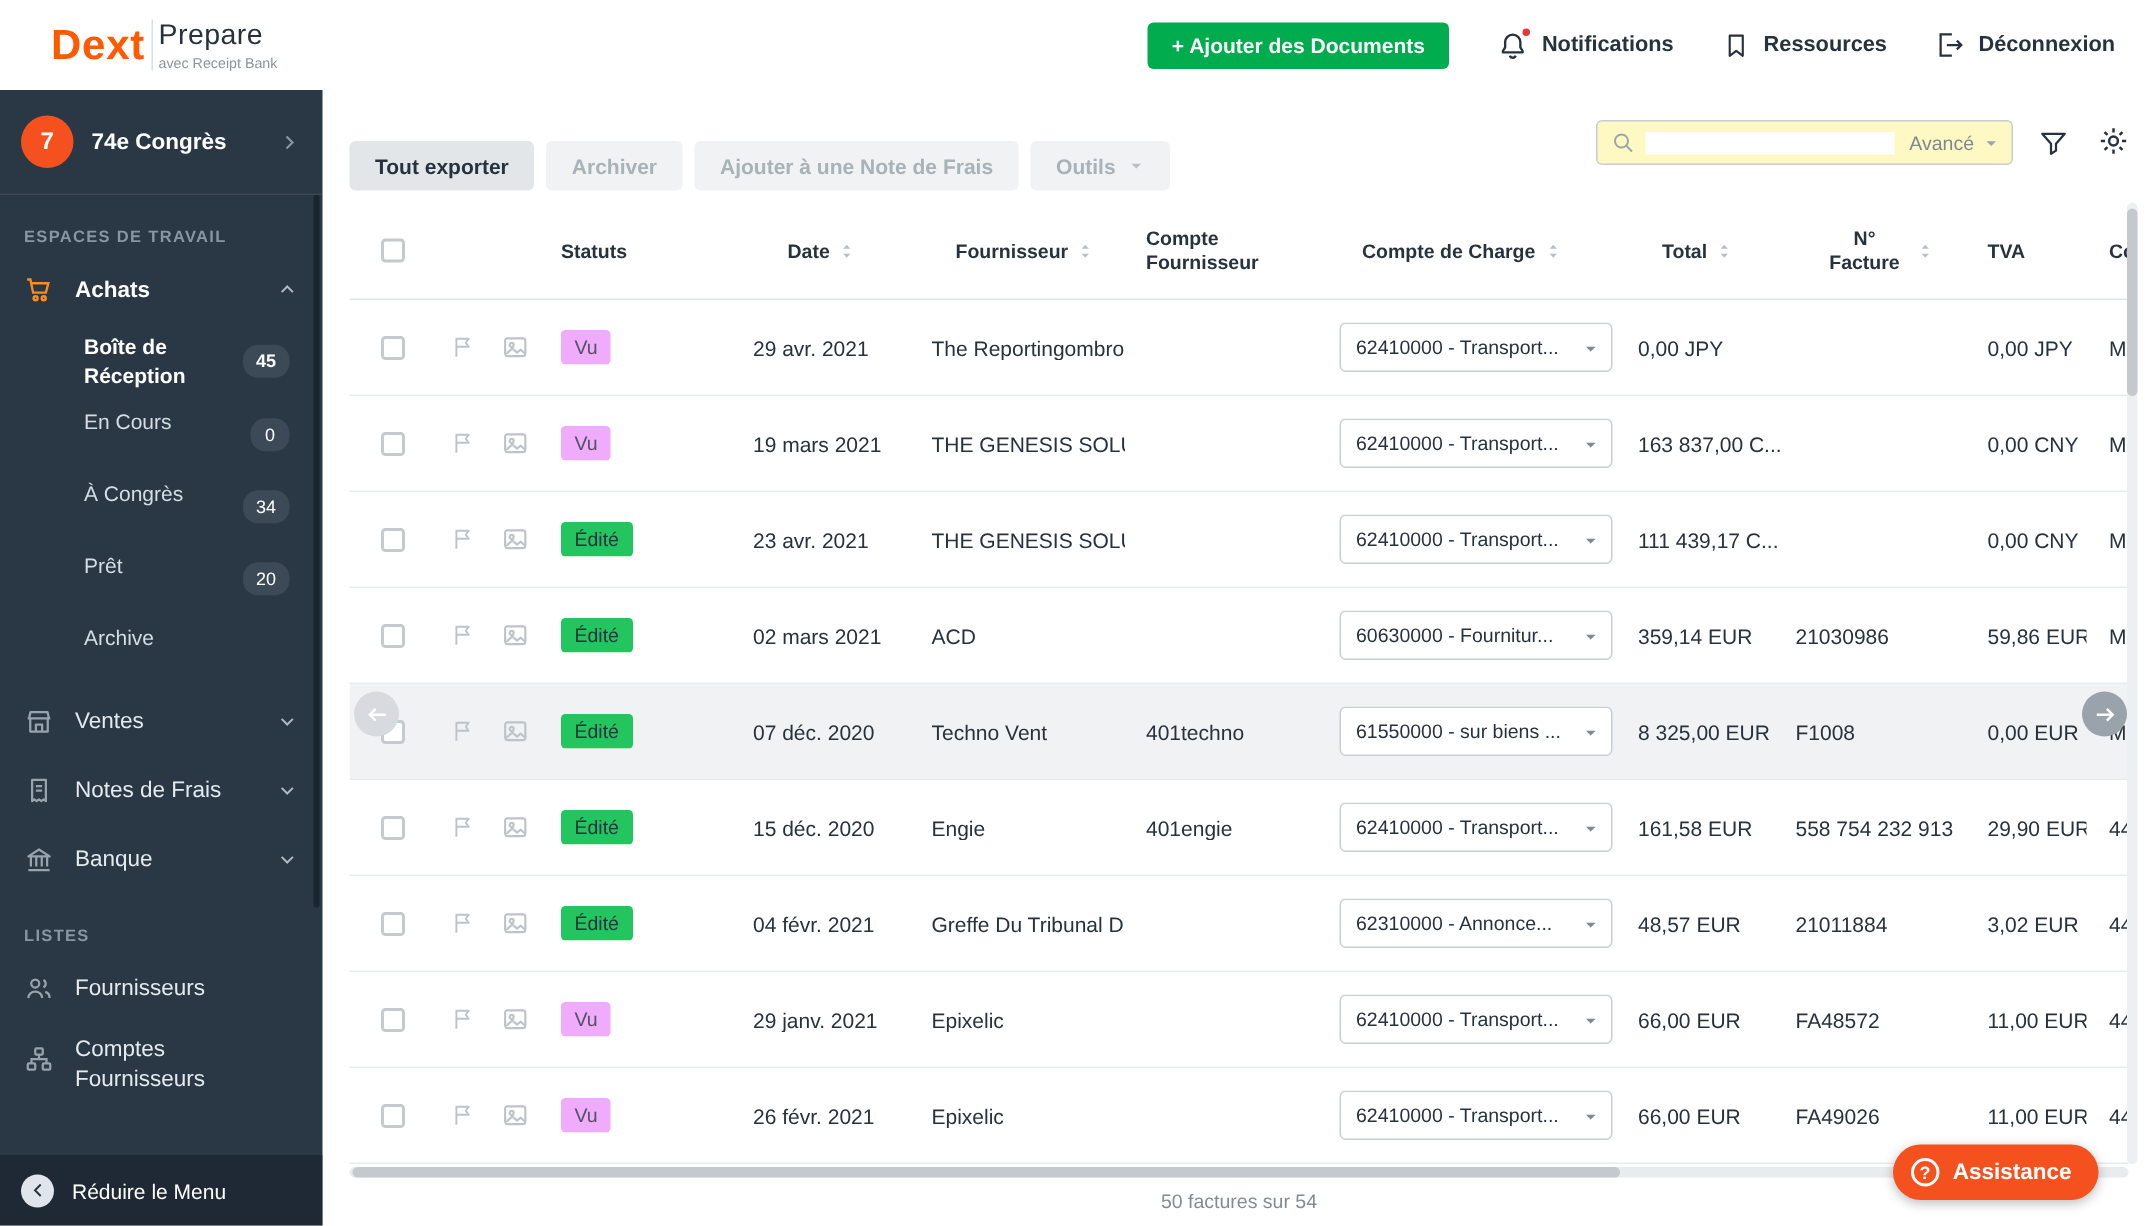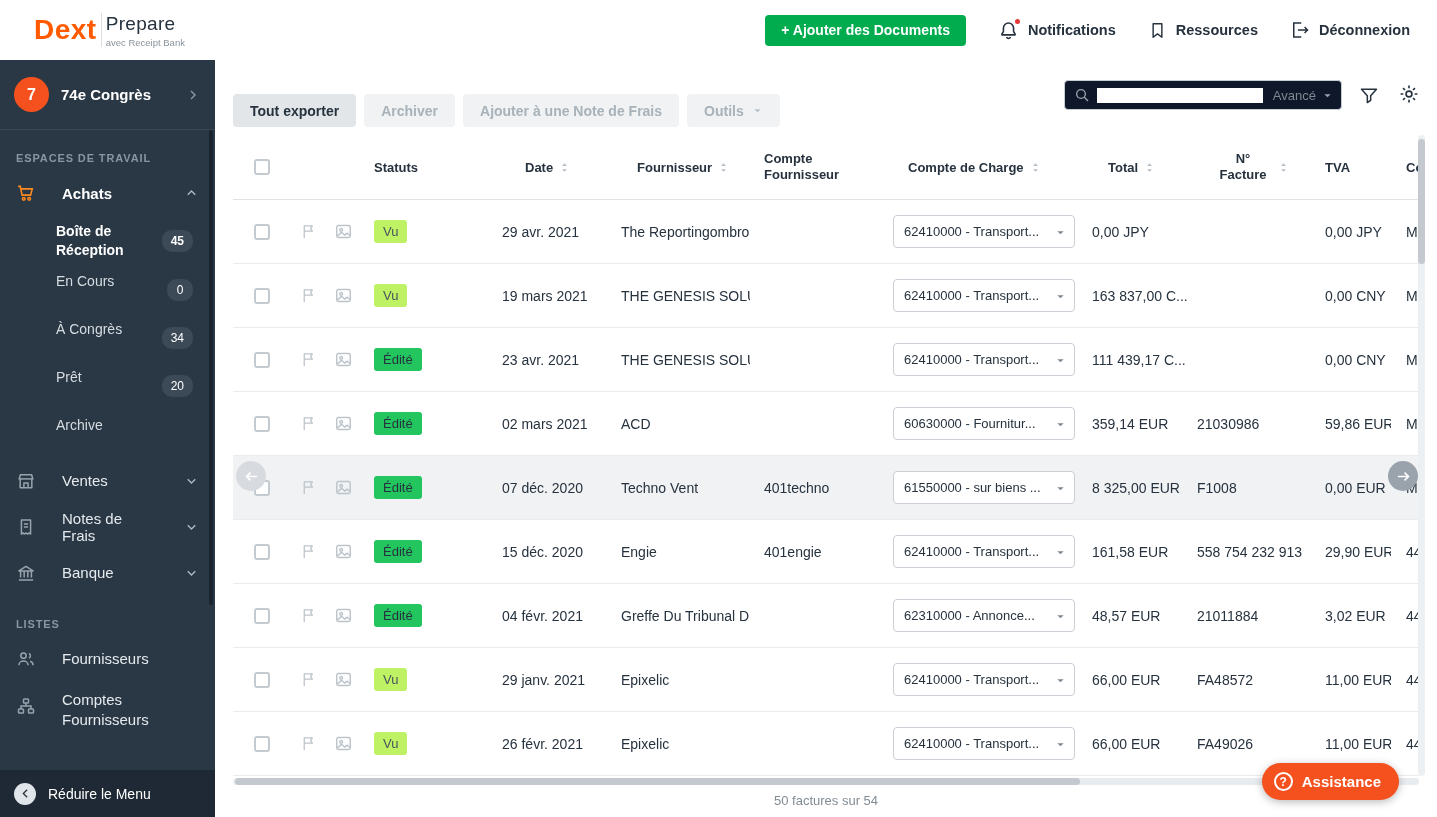--- a/index.html
+++ b/index.html
@@ -36,39 +36,39 @@
   .sidebar {
     position: absolute; top: 60px; left: 0; width: 215px; bottom: 0;
     background: #2A3744; color: #DCE3E8; overflow: hidden; z-index: 20;
   }
   .org-row { height: 70px; display: flex; align-items: center; padding: 0 14px; border-bottom: 1px solid rgba(255,255,255,.08); cursor: pointer; }
   .org-circle { width: 35px; height: 35px; border-radius: 50%; background: #F4511E; color: #fff; font-weight: bold; font-size: 16px; display: flex; align-items: center; justify-content: center; flex: none; }
   .org-name { margin-left: 12px; font-size: 15px; font-weight: bold; color: #fff; }
   .org-row .chev { margin-left: auto; }
   .side-scrollbar { position: absolute; right: 2px; top: 70px; width: 4px; height: 475px; background: #1A242E; border-radius: 2px; }
   .section-heading { margin: 22px 0 6px; padding: 0 16px; font-size: 11px; letter-spacing: .08em; color: #8696A2; font-weight: bold; }
-  .side-top { height: 46px; display: flex; align-items: center; padding: 0 16px; gap: 26px; cursor: pointer; font-size: 15px; color: #E4EAEE; }
+  .side-top { height: 46px; display: flex; align-items: center; padding: 0 16px; gap: 14px; cursor: pointer; font-size: 15px; color: #E4EAEE; }
   .side-top .chev { margin-left: auto; }
   .side-top.active { color: #fff; font-weight: bold; }
   .sub-item { position: relative; min-height: 48px; display: flex; padding: 6px 52px 6px 56px; font-size: 14px; color: #D6DDE2; cursor: pointer; line-height: 1.35; }
   .sub-item.active { color: #fff; font-weight: bold; }
   .side-badge { position: absolute; right: 22px; top: 50%; transform: translateY(-50%); background: #3C4A57; color: #fff; font-size: 12px; border-radius: 10px; padding: 3px 9px; min-width: 26px; text-align: center; }
   .side-badge:empty { display: none; }
   .collapse-bar { position: absolute; bottom: 0; left: 0; width: 215px; height: 47px; background: #1F2935; display: flex; align-items: center; gap: 12px; padding: 0 14px; cursor: pointer; color: #fff; font-size: 14px; }
   .collapse-circle { width: 22px; height: 22px; border-radius: 50%; background: #DFE5EA; display: flex; align-items: center; justify-content: center; flex: none; }
 
   
   .main { position: absolute; top: 60px; left: 215px; width: 1222px; bottom: 0; background: #fff; overflow: hidden; }
 
   .toolbar { position: absolute; top: 34px; left: 18px; height: 34px; display: flex; gap: 8px; }
   .tbtn { height: 33px; border: none; border-radius: 4px; padding: 0 17px; font-family: inherit; font-size: 14px; font-weight: bold; display: flex; align-items: center; gap: 8px; }
   .tbtn.enabled { background: #E2E6E9; color: #26323E; cursor: pointer; }
   .tbtn.disabled { background: #F0F2F4; color: #A8B2B9; cursor: default; }
 
-  .search-box { position: absolute; left: 849px; top: 20px; width: 278px; height: 30px; border: 1px solid #C7CDD3; border-radius: 4px; display: flex; align-items: center; padding: 0 8px 0 9px; background: #0f172a; }
+  .search-box { position: absolute; left: 849px; top: 20px; width: 278px; height: 30px; border: 1px solid #C7CDD3; border-radius: 4px; display: flex; align-items: center; padding: 0 8px 0 9px; background: #fef9c3; }
   .search-input { flex: 1; border: none; outline: none; font-family: inherit; font-size: 13px; margin-left: 7px; color: #26323E; min-width: 0; }
   .advanced { display: flex; align-items: center; gap: 6px; color: #7E8891; font-size: 13px; cursor: pointer; padding-left: 10px; }
   .icon-btn { position: absolute; cursor: pointer; }
   .icon-filter { left: 1144px; top: 25px; }
   .icon-gear { left: 1183px; top: 23px; }
 
   
   .table { position: absolute; left: 18px; top: 75px; width: 1186px; height: 641px; overflow: hidden; }
   .thead { height: 65px; display: flex; align-items: center; border-bottom: 1px solid #DFE3E6; font-size: 13px; font-weight: bold; color: #26323E; }
   .hcell { display: flex; align-items: center; flex: none; }
@@ -94,21 +94,21 @@
   .hcell.c-supacct { white-space: normal; line-height: 1.2; }
   .hcell.c-supacct span { display: block; width: 90px; }
   .hcell.c-charge { padding-left: 35px; }
   .hcell.c-total { padding-left: 25px; }
   .hcell.c-invoice { justify-content: center; padding-left: 0; white-space: normal; }
   .hcell.c-invoice .wrap-label { display: block; width: 58px; text-align: center; line-height: 1.25; }
   .sort-ic { margin-left: 5px; flex: none; }
 
   .checkbox { width: 16px; height: 16px; border: 2px solid #C3CAD0; border-radius: 3px; background: #fff; display: inline-block; cursor: pointer; }
   .badge { display: inline-block; padding: 4px 9px; border-radius: 3px; font-size: 13px; }
-  .badge-gray { background: #bef264; color: #4A555E; }
+  .badge-gray { background: #f0abfc; color: #4A555E; }
   .badge-yellow { background: #22c55e; color: #26323E; }
 
   .select { position: relative; width: 182px; height: 33px; border: 1px solid #C9CFD5; border-radius: 4px; background: #fff; display: flex; align-items: center; padding: 0 26px 0 10px; cursor: pointer; }
   .select-text { font-size: 13px; color: #26323E; white-space: nowrap; overflow: hidden; }
   .select .caret { position: absolute; right: 8px; top: 11px; }
 
   .h-scroll { position: absolute; left: 18px; top: 718px; width: 1186px; height: 7px; background: #E9ECEF; border-radius: 4px; }
   .h-thumb { position: absolute; left: 2px; top: 0; width: 845px; height: 7px; background: #C3C9CE; border-radius: 4px; cursor: pointer; }
   .v-scroll { position: absolute; left: 1203px; top: 75px; width: 7px; height: 641px; background: #EDF0F2; border-radius: 4px; }
   .v-thumb { position: absolute; left: 0; top: 4px; width: 7px; height: 125px; background: #C3C9CE; border-radius: 4px; cursor: pointer; }

